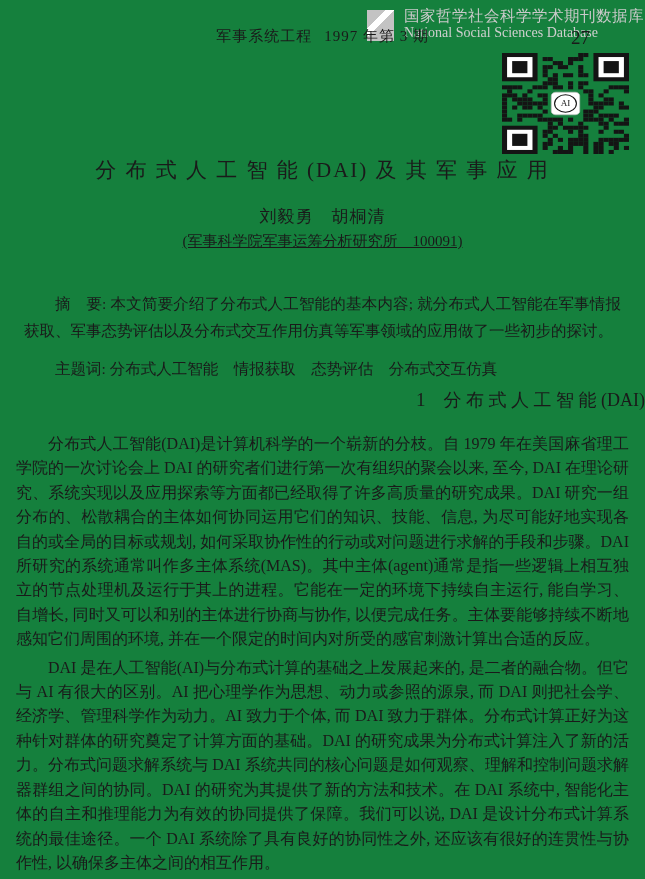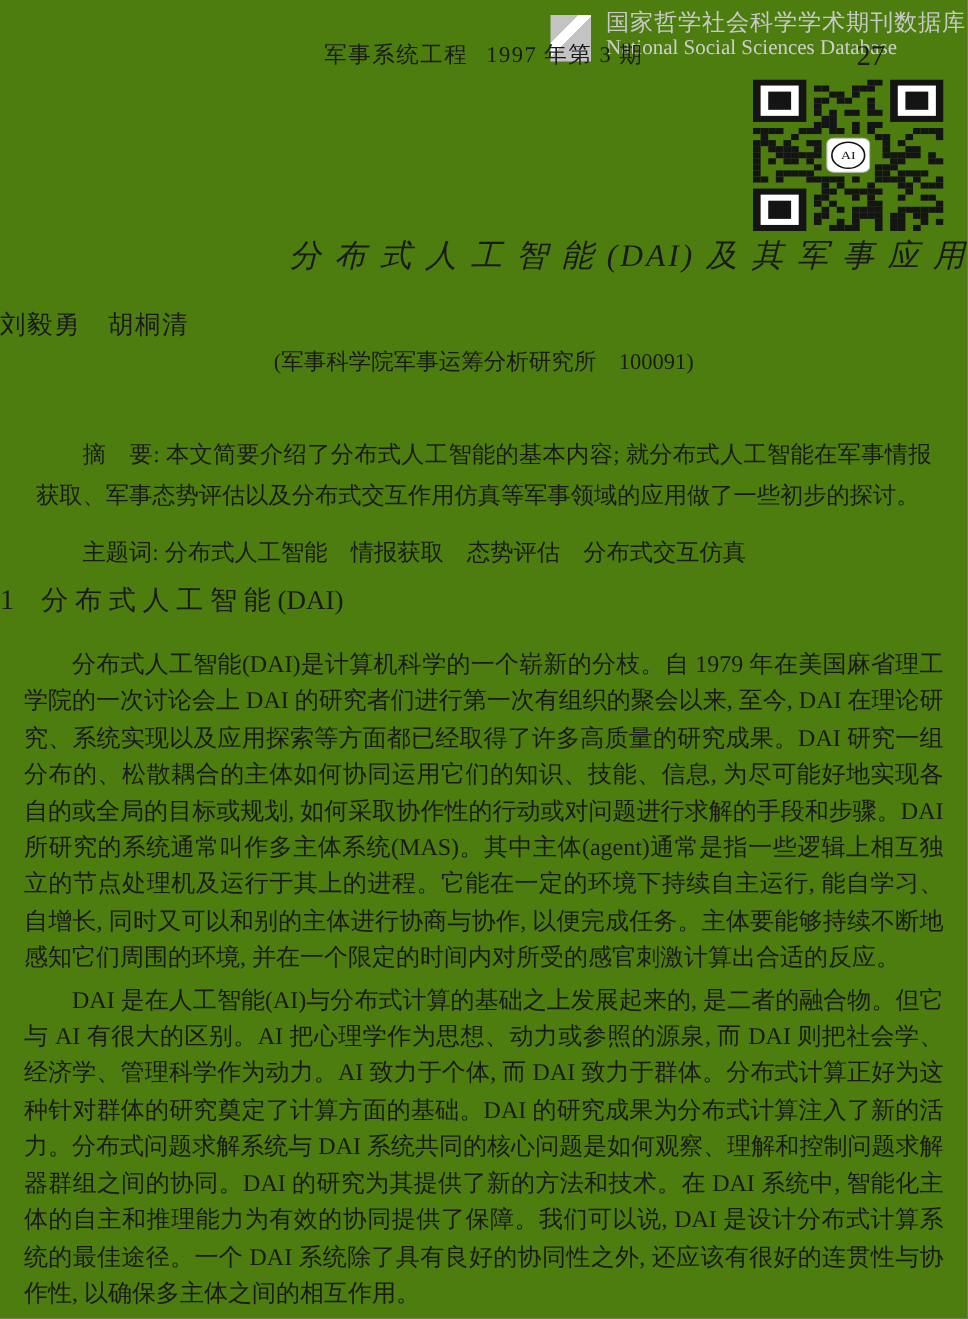--- a/index.html
+++ b/index.html
@@ -1,20 +1,20 @@
 <!DOCTYPE html>
 <html><head>
 <meta charset="utf-8">
 <style>
   html,body{margin:0;padding:0;background:#888;}
   .page{
     position:relative;
     width:645px;height:879px;
     margin:0 auto;
-    background:#4d7c0f;
+    background:#15803d;
     overflow:hidden;
     font-family:"Liberation Serif","DejaVu Serif",serif;
     color:#1a1a1a;
   }
   
   .wm{position:absolute;top:7px;left:367px;width:278px;color:#c8c8c8;pointer-events:none;}
   .wm-logo{
     position:absolute;top:3px;left:0;width:27px;height:31px;
     background:linear-gradient(135deg,#c3c3c3 32%,#ffffff 32%,#ffffff 48%,#c3c3c3 48%);
   }
@@ -26,32 +26,32 @@
     position:absolute;top:27px;left:0;width:100%;
     text-align:center;font-size:15px;letter-spacing:1px;
   }
   .header-journal{margin-right:12px;font-family:Liberation Serif, serif;}
   .page-num{position:absolute;top:27px;left:571px;font-size:19px;}
   .column-label{position:absolute;top:64px;left:12px;font-size:18px;letter-spacing:1px;}
   
   .qr{position:absolute;top:53px;left:502px;width:127px;height:101px;}
   .qr svg{width:100%;height:100%;display:block;}
   
-  .title{position:absolute;top:156px;left:0;width:100%;text-align:right;
-    font-size:21px;letter-spacing:2px;white-space:nowrap;font-style:italic;}
-  .authors{position:absolute;top:205px;left:0;width:100%;
+  .title{position:absolute;top:156px;left:0;width:100%;text-align:center;
+    font-size:21px;letter-spacing:2px;white-space:nowrap;}
+  .authors{position:absolute;top:205px;left:0;width:100%;text-align:center;
     font-size:17px;letter-spacing:1px;}
-  .affiliation{position:absolute;top:232px;left:0;width:100%;text-align:center;font-size:15px;}
+  .affiliation{position:absolute;top:232px;left:0;width:100%;text-align:center;font-size:15px;text-decoration:underline;}
   
   .abstract-block{position:absolute;top:279px;left:12px;width:621px;
     font-size:15.5px;line-height:26.5px;text-align:justify;}
   .abstract-block p{margin:12px;text-indent:2em;}
   .kw-label,.abs-label{margin-right:4px;}
   
-  .section-heading{position:absolute;top:388px;left:0;width:100%;text-align:left;
+  .section-heading{position:absolute;top:388px;left:0;width:100%;text-align:right;
     font-size:18px;white-space:nowrap;}
   .section-number{margin-right:18px;font-size:19px;}
   
   .body-text{position:absolute;top:428px;left:12px;width:621px;
     font-size:16px;line-height:24.4px;text-align:justify;}
   .body-text p{margin:4px;text-indent:2em;}
 </style>
 </head>
 <body>
 

